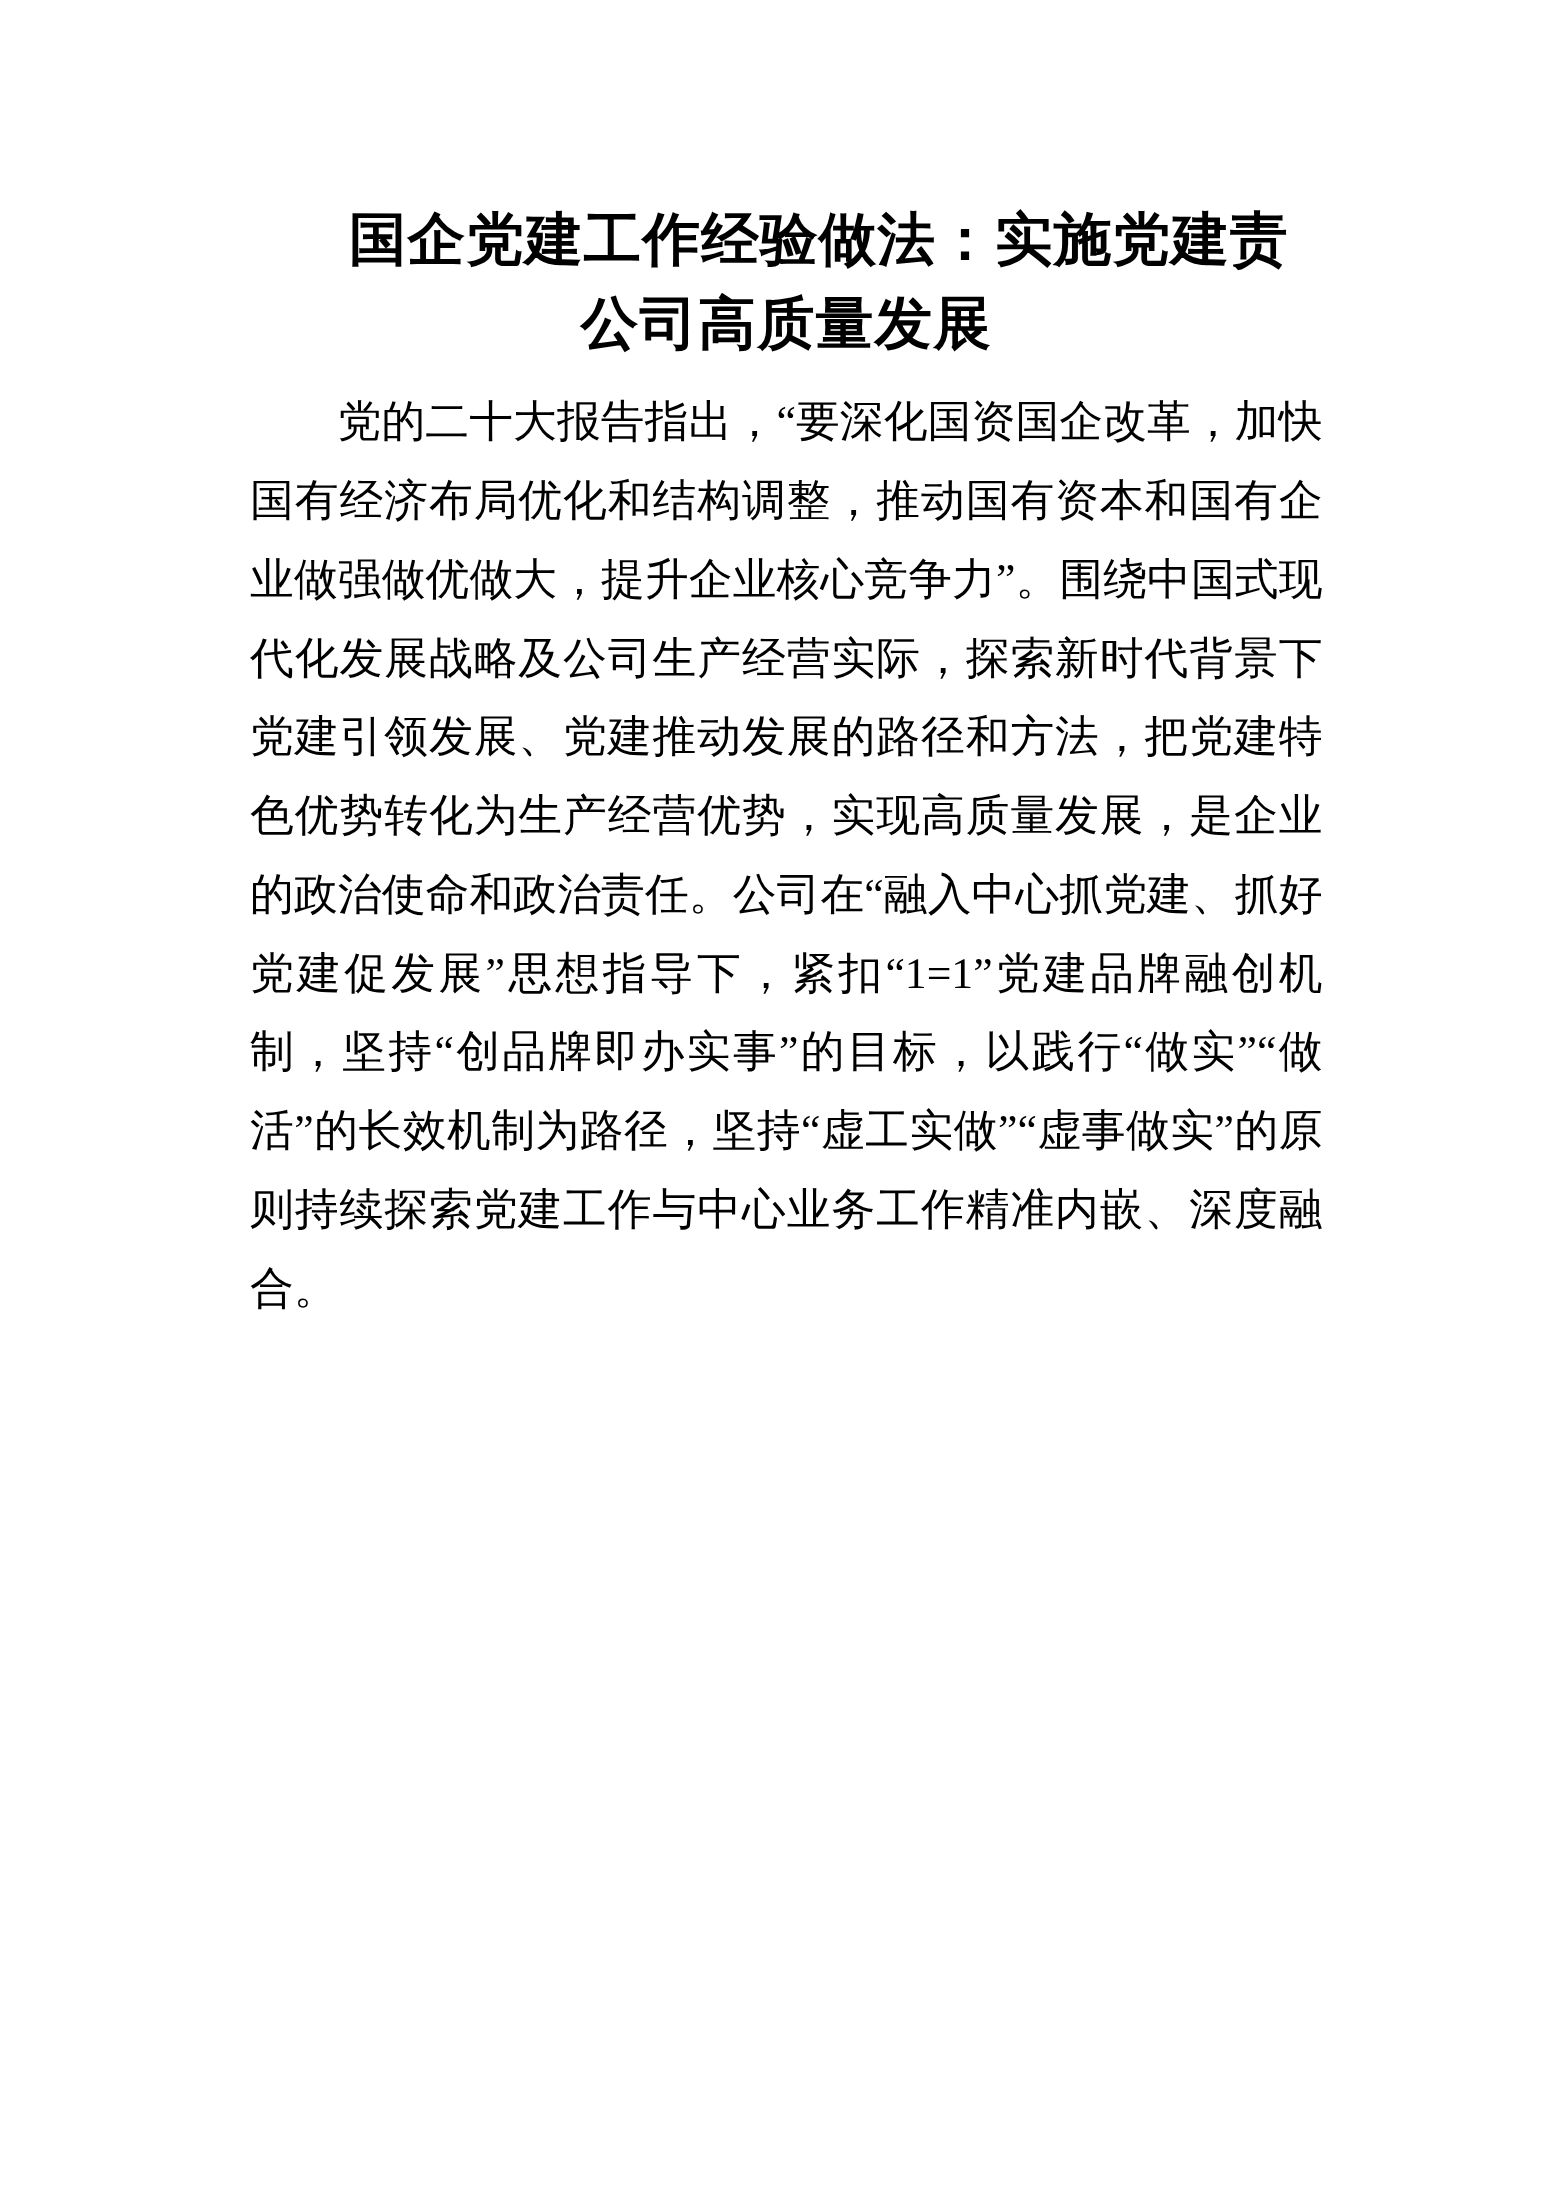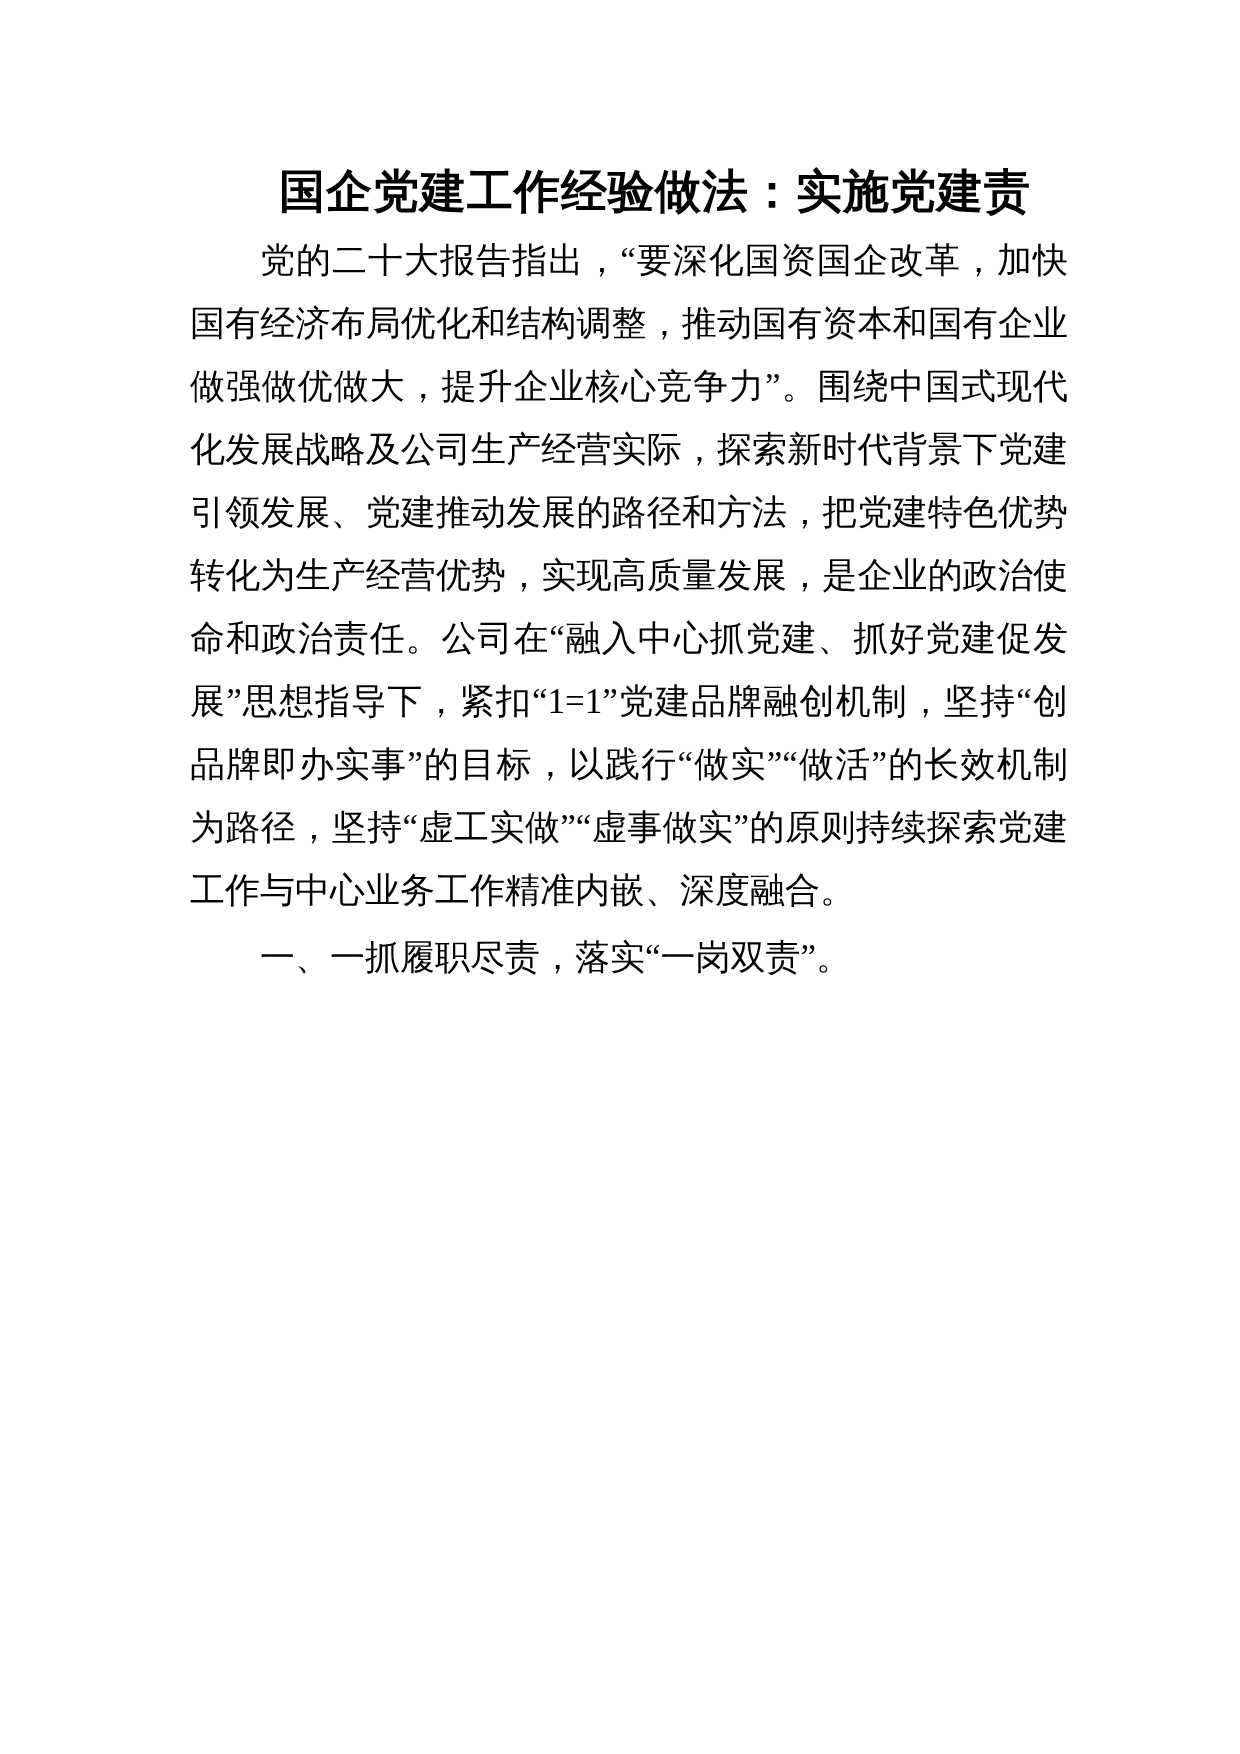--- a/index.html
+++ b/index.html
@@ -40,30 +40,30 @@
   .doc-body {
     margin-top: 2px;
     font-family: "Liberation Serif", "DejaVu Serif", serif;
     font-size: 35px;
     line-height: 63px;
     text-align: justify;
     text-justify: inter-character;
     color: #000000;
   }
   .para {
-    margin: 4px;
+    margin: 14px;
     padding: 0;
     text-indent: 2em;
   }
 </style>
 </head>
 <body>
 
 <div class="page">
   <h1 class="doc-title">
     <span class="title-line line1">国企党建工作经验做法：实施党建责</span>
+    <span class="title-line">公司高质量发展</span>
   </h1>
 
   <div class="doc-body">
     <p class="para">党的二十大报告指出，“要深化国资国企改革，加快国有经济布局优化和结构调整，推动国有资本和国有企业做强做优做大，提升企业核心竞争力”。围绕中国式现代化发展战略及公司生产经营实际，探索新时代背景下党建引领发展、党建推动发展的路径和方法，把党建特色优势转化为生产经营优势，实现高质量发展，是企业的政治使命和政治责任。公司在“融入中心抓党建、抓好党建促发展”思想指导下，紧扣“1=1”党建品牌融创机制，坚持“创品牌即办实事”的目标，以践行“做实”“做活”的长效机制为路径，坚持“虚工实做”“虚事做实”的原则持续探索党建工作与中心业务工作精准内嵌、深度融合。</p>
-    <p class="para">一、一抓履职尽责，落实“一岗双责”。</p>
   </div>
 </div>
 
 </body></html>

